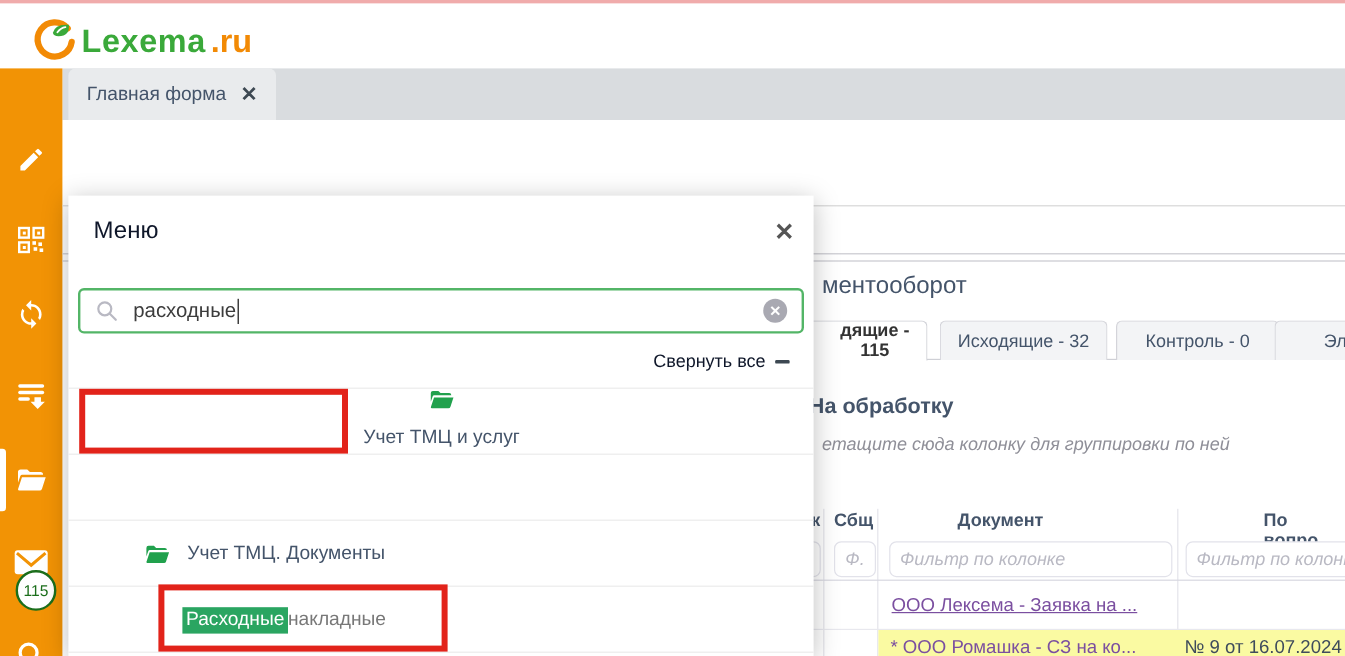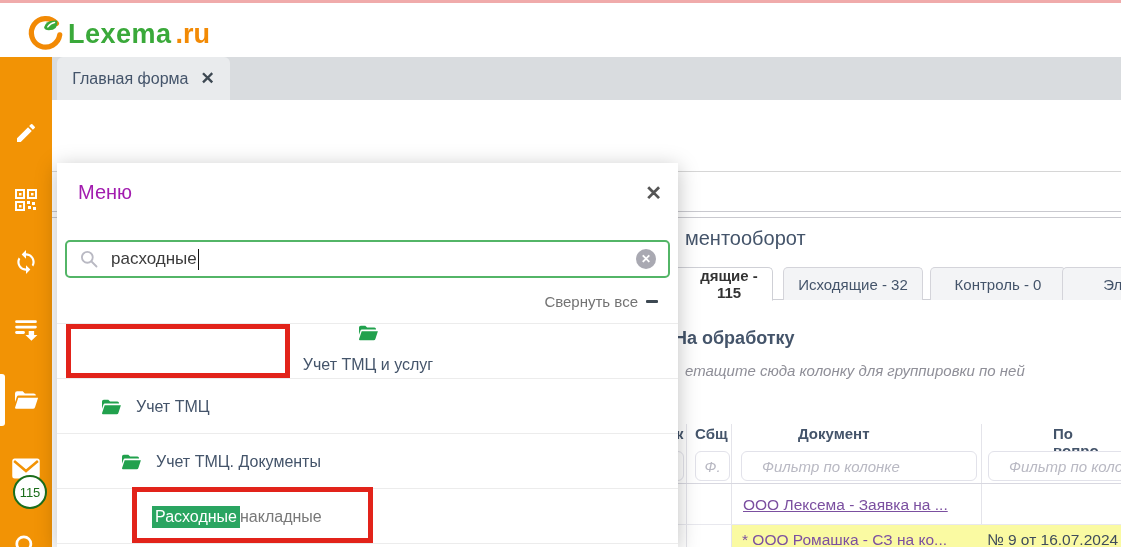--- a/index.html
+++ b/index.html
@@ -28,37 +28,37 @@
   .ws-title{font-size:20px;color:#44546a;}
   .doctab{top:267px;height:33px;display:flex;align-items:center;justify-content:center;
           background:#f3f4f6;border:1px solid #d4d4da;border-bottom:none;border-radius:5px 5px 0 0;
           font-size:15px;color:#44546a;box-sizing:border-box;text-align:center;}
   .doctab.active{background:#fff;border-color:#cfd0d6;font-weight:bold;color:#333;justify-content:flex-start;}
   .section-title{font-size:18px;font-weight:bold;color:#44546a;}
   .hint{font-size:15px;font-style:italic;color:#8f8f98;}
   .th{font-size:15px;font-weight:bold;color:#44546a;}
   .vline{width:1px;background:#e4e4ea;}
   .finput{box-sizing:border-box;height:30px;border:1.5px solid #e2e2ea;border-radius:6px;font-family:"Liberation Sans",sans-serif;
-          font-size:15px;padding:0 20px;color:#555;background:#fff;outline:none;}
+          font-size:15px;padding:0 8px;color:#555;background:#fff;outline:none;}
   .finput::placeholder{color:#b9b9c3;font-style:italic;}
   .link{font-size:15.5px;color:#7b4fa0;}
   .yellow{background:#fafaa2;}
   .cellText{font-size:15.5px;color:#3f4c5c;}
   
   .modal{left:57px;top:163px;width:621px;height:384px;background:#fff;z-index:10;
          box-shadow:0 4px 20px rgba(0,0,0,.25);}
-  .modal-title{left:21px;top:18px;font-size:20px;color:#a21caf;font-weight:500;}
+  .modal-title{left:21px;top:18px;font-size:20px;color:#0f172a;font-weight:500;}
   .modal-close{right:16px;top:18px;font-size:20px;color:#555;font-weight:bold;cursor:pointer;}
   .searchbox{left:8px;top:77px;width:605px;height:38px;box-sizing:border-box;border:2px solid #53b567;border-radius:5px;
              display:flex;align-items:center;background:#fff;}
   .search-text{font-size:17px;color:#3c3c3c;margin-left:12px;}
   .caret{display:inline-block;width:1.5px;height:21px;background:#111;margin-left:1px;vertical-align:middle;}
   .clearbtn{margin-left:auto;margin-right:12px;width:20px;height:20px;border-radius:50%;background:#a9a9b2;color:#fff;
             display:flex;align-items:center;justify-content:center;font-size:12px;font-weight:bold;}
-  .collapse{right:20px;top:130px;display:flex;align-items:center;gap:8px;font-size:15px;color:#737373;}
+  .collapse{right:20px;top:130px;display:flex;align-items:center;gap:8px;font-size:15px;color:#0f172a;}
   .minus{width:12px;height:3px;background:#3d4852;border-radius:1px;}
   .treesep{left:0;width:621px;height:1px;background:#ececec;}
   .treerow{height:55px;display:flex;align-items:center;gap:14px;font-size:16px;color:#44546a;}
   .hl{background:#2aa561;color:#fff;padding:2px 3px;}
   .rest{color:#787878;}
   
   .redrect{border:5px solid #e2231a;box-sizing:border-box;z-index:40;background:transparent;}
 </style>
 </head>
 <body>
@@ -208,27 +208,20 @@
 
     <div class="abs treesep" style="top:160px;"></div>
     <div class="abs treerow" style="left:21px;top:161px;width:580px;flex-direction:column;">
       <svg width="22" height="18" viewBox="0 0 24 20" fill="#21a14d">
         <path d="M2 17 L5 8 H23 L20.2 16.6 A2 2 0 0 1 18.3 18 H3 A1 1 0 0 1 2 17 Z"></path>
         <path d="M2 14 V4 A2 2 0 0 1 4 2 H9 L11 4 H19 A2 2 0 0 1 21 6 H5.2 A1.6 1.6 0 0 0 3.7 7.1 L2 12 Z"></path>
       </svg>
       <span>Учет ТМЦ и услуг</span>
     </div>
     <div class="abs treesep" style="top:215px;"></div>
-    <div class="abs treerow" style="left:43px;top:216px;width:560px;">
-      <svg width="22" height="18" viewBox="0 0 24 20" fill="#21a14d">
-        <path d="M2 17 L5 8 H23 L20.2 16.6 A2 2 0 0 1 18.3 18 H3 A1 1 0 0 1 2 17 Z"></path>
-        <path d="M2 14 V4 A2 2 0 0 1 4 2 H9 L11 4 H19 A2 2 0 0 1 21 6 H5.2 A1.6 1.6 0 0 0 3.7 7.1 L2 12 Z"></path>
-      </svg>
-      <span>Учет ТМЦ</span>
-    </div>
     <div class="abs treesep" style="top:270px;"></div>
     <div class="abs treerow" style="left:63px;top:271px;width:540px;">
       <svg width="22" height="18" viewBox="0 0 24 20" fill="#21a14d">
         <path d="M2 17 L5 8 H23 L20.2 16.6 A2 2 0 0 1 18.3 18 H3 A1 1 0 0 1 2 17 Z"></path>
         <path d="M2 14 V4 A2 2 0 0 1 4 2 H9 L11 4 H19 A2 2 0 0 1 21 6 H5.2 A1.6 1.6 0 0 0 3.7 7.1 L2 12 Z"></path>
       </svg>
       <span>Учет ТМЦ. Документы</span>
     </div>
     <div class="abs treesep" style="top:325px;"></div>
     <div class="abs treerow" style="left:95px;top:326px;width:500px;gap:0;">

